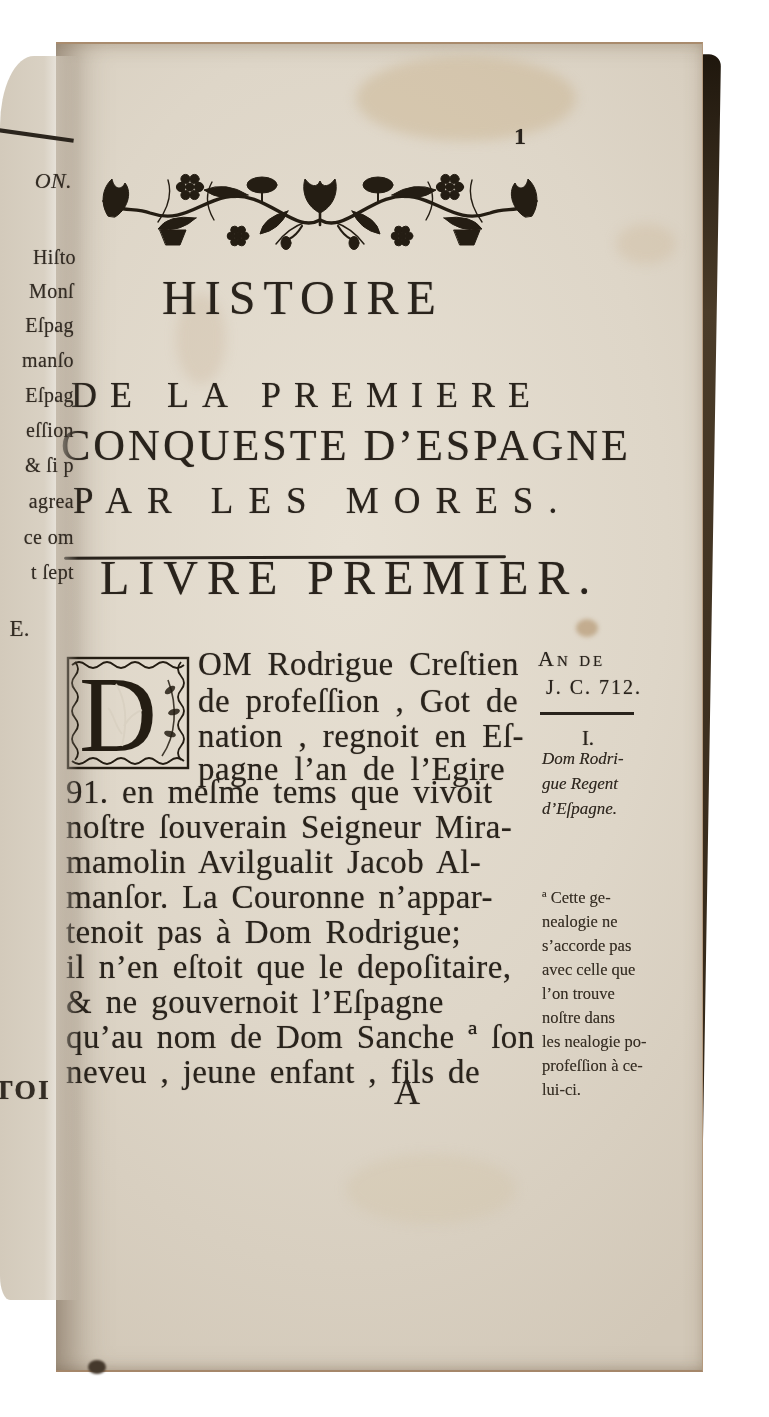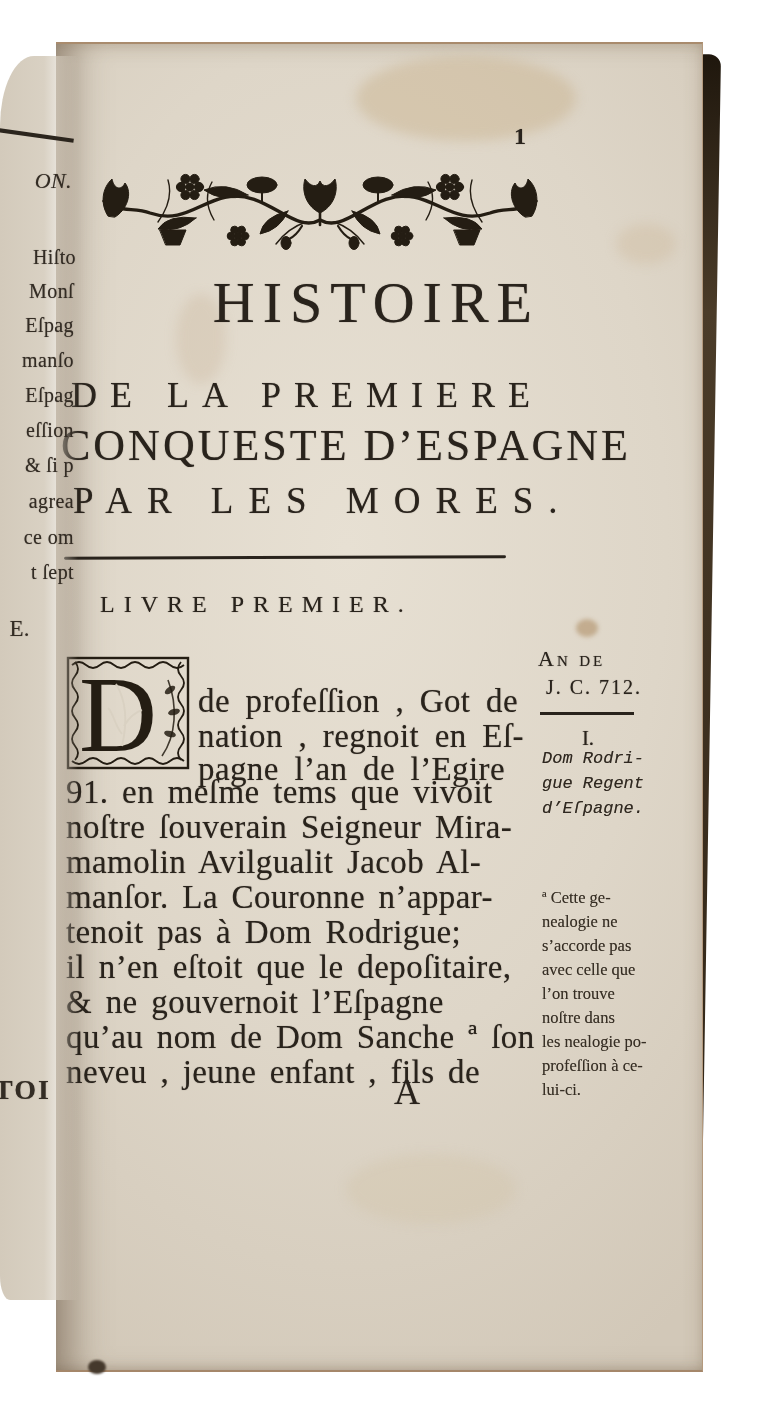--- a/index.html
+++ b/index.html
@@ -33,46 +33,46 @@
                inset 0 14px 16px -12px rgba(145,118,88,.25);}
   .stain{position:absolute;border-radius:50%;filter:blur(6px);}
 
   .ink{color:#29231c;text-shadow:0 0 1px rgba(41,35,28,.55);}
 
   .pgnum{position:absolute;left:458px;top:80px;font-size:24px;font-weight:bold;line-height:1;}
 
   .ornament{position:absolute;left:40px;top:128px;width:448px;height:82px;}
 
   .t{position:absolute;left:2px;width:482px;text-align:center;white-space:nowrap;line-height:1;}
-  .t1{top:230px;font-size:58px;letter-spacing:8px;text-indent:8px;text-align:right;}
+  .t1{top:230px;font-size:48px;letter-spacing:8px;text-indent:8px;}
   .t2{top:333px;font-size:36px;letter-spacing:13px;text-indent:13px;}
   .t3{top:380px;font-size:44px;letter-spacing:3px;text-indent:3px;}
   .t4{top:438px;font-size:37px;letter-spacing:15px;text-indent:15px;}
 
   .rule-main{position:absolute;left:8px;top:512px;width:442px;height:3px;background:#29231c;
     border-radius:2px;transform:rotate(-.2deg);}
-  .livre{position:absolute;left:44px;top:548px;font-size:24px;letter-spacing:9px;
+  .livre{position:absolute;left:44px;top:510px;font-size:48px;letter-spacing:9px;
     line-height:1;white-space:nowrap;text-align:center;}
 
   .dropcap{position:absolute;left:10px;top:612px;width:124px;height:114px;}
 
   .bline{position:absolute;left:10px;font-size:33px;line-height:1;white-space:nowrap;
     letter-spacing:.4px;word-spacing:5px;color:#29231c;text-shadow:0 0 1px rgba(41,35,28,.5);}
   .bline.ind{left:142px;word-spacing:7px;}
   .sig{position:absolute;left:338px;top:1030px;font-size:36px;line-height:1;}
 
   .m-year1{position:absolute;left:482px;top:604px;width:112px;text-align:left;
     font-variant:small-caps;font-size:22px;letter-spacing:3px;line-height:1;}
   .m-year2{position:absolute;left:482px;top:633px;width:112px;text-align:center;
     font-size:20px;letter-spacing:2px;line-height:1;}
   .m-rule{position:absolute;left:484px;top:668px;width:94px;height:3px;background:#29231c;}
   .m-sec{position:absolute;left:482px;top:684px;width:100px;text-align:center;
     font-size:21px;line-height:1;}
   .m-side{position:absolute;left:486px;font-size:17px;font-style:italic;line-height:1;
-    white-space:nowrap;color:#2f2820;text-shadow:0 0 .5px rgba(47,40,32,.5);font-family:Liberation Mono, monospace;}
+    white-space:nowrap;color:#2f2820;text-shadow:0 0 .5px rgba(47,40,32,.5);}
   .m-fn{position:absolute;left:486px;font-size:16.5px;line-height:1;white-space:nowrap;
     color:#362e24;text-shadow:0 0 .5px rgba(54,46,36,.45);}
 
   .gutter-dot{position:absolute;left:88px;top:1360px;width:18px;height:14px;z-index:4;
     background:#45392c;border-radius:50%;filter:blur(1px);}
 </style>
 </head>
 <body>
 
 <div class="scene">
@@ -179,20 +179,21 @@
       <ellipse cx="108" cy="56" rx="6" ry="3" transform="rotate(-15 108 56)" fill="#241d13" opacity=".85"></ellipse>
       <ellipse cx="104" cy="78" rx="6" ry="3" transform="rotate(15 104 78)" fill="#241d13" opacity=".85"></ellipse>
       <text x="13" y="95" font-family="'Liberation Serif',serif" font-size="108" fill="#241d13">D</text>
       <g fill="none" stroke="#d9d1c2" stroke-width="2" opacity=".9">
         <path d="M56,90 C62,64 60,44 50,28"></path>
         <path d="M56,78 C48,68 48,58 42,52"></path>
         <path d="M58,70 C64,60 70,56 76,54"></path>
       </g>
     </svg>
 
+    <span class="bline ind" style="top:604px">OM Rodrigue Creſtien</span>
     <span class="bline ind" style="top:676px">nation , regnoit en Eſ-</span>
     <span class="bline ind" style="top:641px">de profeſſion , Got de</span>
     <span class="bline ind" style="top:709px">pagne l’an de l’Egire</span>
     <span class="bline" style="top:732px">91. en meſme tems que vivoit</span>
     <span class="bline" style="top:767px">noſtre ſouverain Seigneur Mira-</span>
     <span class="bline" style="top:802px">mamolin Avilgualit Jacob Al-</span>
     <span class="bline" style="top:837px">manſor. La Couronne n’appar-</span>
     <span class="bline" style="top:872px">tenoit pas à Dom Rodrigue;</span>
     <span class="bline" style="top:907px">il n’en eſtoit que le depoſitaire,</span>
     <span class="bline" style="top:942px">&amp; ne gouvernoit l’Eſpagne</span>

